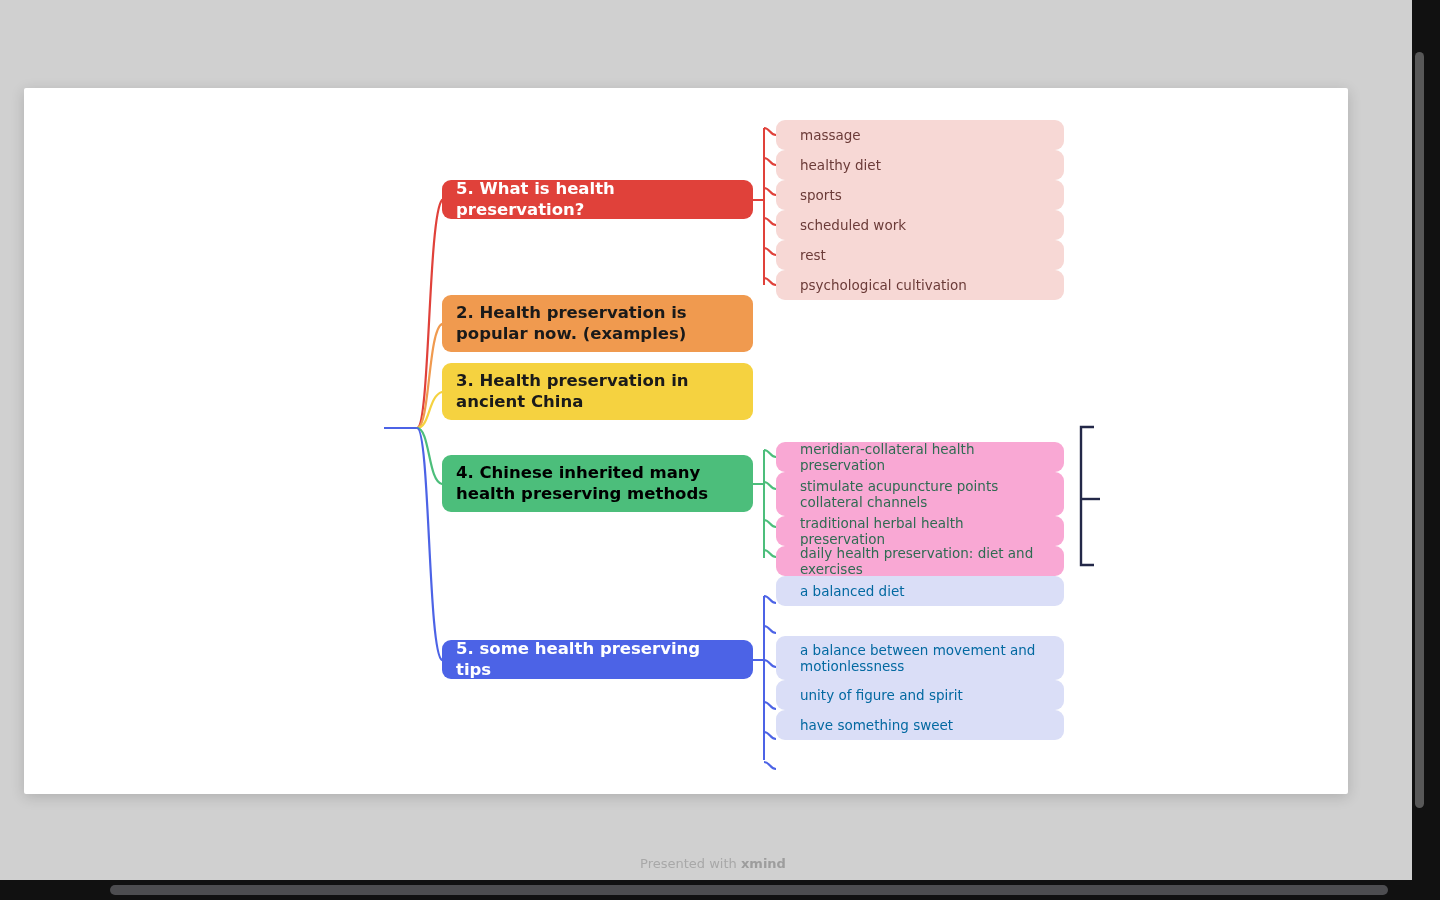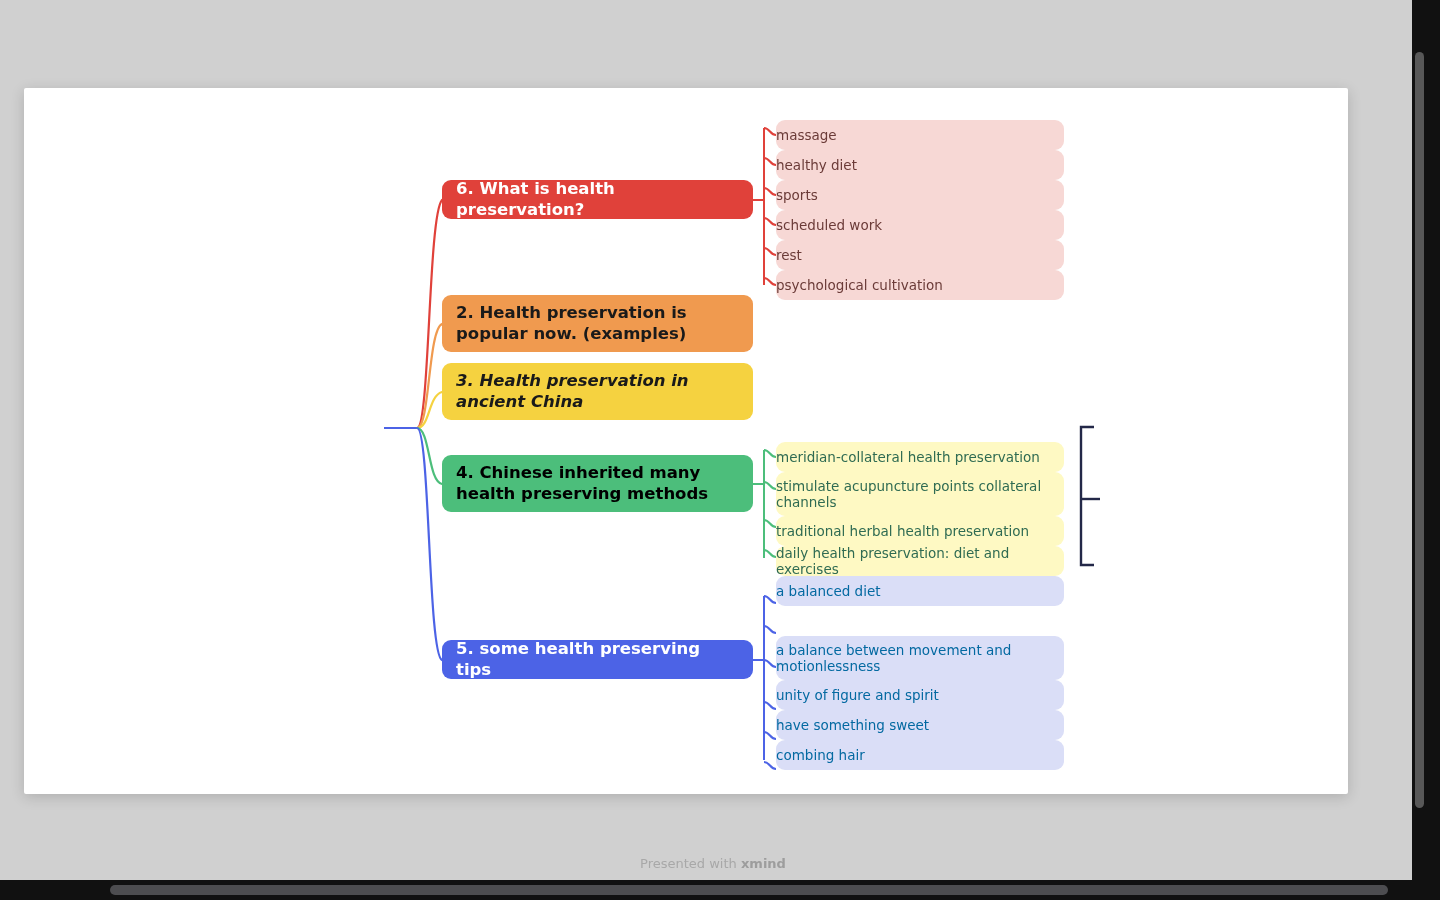--- a/index.html
+++ b/index.html
@@ -87,33 +87,33 @@
 
   .branch {
     width: 311px;
     font-size: 16.5px;
     font-weight: 700;
     padding: 0 14px;
     border-radius: 9px;
   }
   .branch.b1 { left: 418px; top: 92px;  height: 39px; background: #e0413a; color:#ffffff; }
   .branch.b2 { left: 418px; top: 207px; height: 57px; background: #f09a4f; color:#1a1a1a; }
-  .branch.b3 { left: 418px; top: 275px; height: 57px; background: #f5d240; color:#1a1a1a;font-style:italic; }
+  .branch.b3 { left: 418px; top: 275px; height: 57px; background: #f5d240; color:#1a1a1a; }
   .branch.b4 { left: 418px; top: 367px; height: 57px; background: #4cbe7b; color:#000000;justify-content:center; }
   .branch.b5 { left: 418px; top: 552px; height: 39px; background: #4c63e6; color:#ffffff; }
 
   .leaf {
     width: 288px;
     font-size: 13.5px;
     font-weight: 400;
-    padding: 0 0;
+    padding: 0 24px;
     border-radius: 9px;
   }
   .leaf.l1 { background: #f7d8d5; color: #6b3b38; }
-  .leaf.l4 { background: #fef9c3; color: #2f6b52; }
+  .leaf.l4 { background: #f9a8d4; color: #2f6b52; }
   .leaf.l5 { background: #dadef7; color: #0369a1; }
 
   #summary-node {
     left: 1088px; top: 396px;
     width: 218px; height: 30px;
     background: #ffffff;
     border: 1.6px solid #0e1133;
     color: #1a1f4a;
     font-size: 14px;
     font-weight: 400;
@@ -178,21 +178,21 @@
       <path d="M740 614 C 746 614, 746 621, 752 621" stroke="#4c63e6" stroke-width="2" fill="none"></path>
       <path d="M740 644 C 746 644, 746 651, 752 651" stroke="#4c63e6" stroke-width="2" fill="none"></path>
       <path d="M740 674 C 746 674, 746 681, 752 681" stroke="#4c63e6" stroke-width="2" fill="none"></path>
 
       <path d="M1070 339 L1057 339 L1057 477 L1070 477" stroke="#232848" stroke-width="2.4" fill="none" stroke-linejoin="miter"></path>
       <path d="M1057 411 L1076 411" stroke="#232848" stroke-width="2.4" fill="none"></path>
     </svg>
 
 
     <div class="node branch b1">
-      <span>6. What is health preservation?</span>
+      <span>5. What is health preservation?</span>
     </div>
     <div class="node leaf l1" style="left:752px; top:32px;  height:30px;">
       <span>massage</span>
     </div>
     <div class="node leaf l1" style="left:752px; top:62px;  height:30px;">
       <span>healthy diet</span>
     </div>
     <div class="node leaf l1" style="left:752px; top:92px;  height:30px;">
       <span>sports</span>
     </div>
@@ -237,23 +237,20 @@
       <span>a balanced diet</span>
     </div>
     <div class="node leaf l5" style="left:752px; top:548px; height:44px;">
       <span>a balance between movement and motionlessness</span>
     </div>
     <div class="node leaf l5" style="left:752px; top:592px; height:30px;">
       <span>unity of figure and spirit</span>
     </div>
     <div class="node leaf l5" style="left:752px; top:622px; height:30px;">
       <span>have something sweet</span>
-    </div>
-    <div class="node leaf l5" style="left:752px; top:652px; height:30px;">
-      <span>combing hair</span>
     </div>
 
 
   </div>
 
   <div id="footer-credit">
     <span>Presented with </span><span class="brand">xmind</span>
   </div>
 
   <div id="vscrollbar-track">

